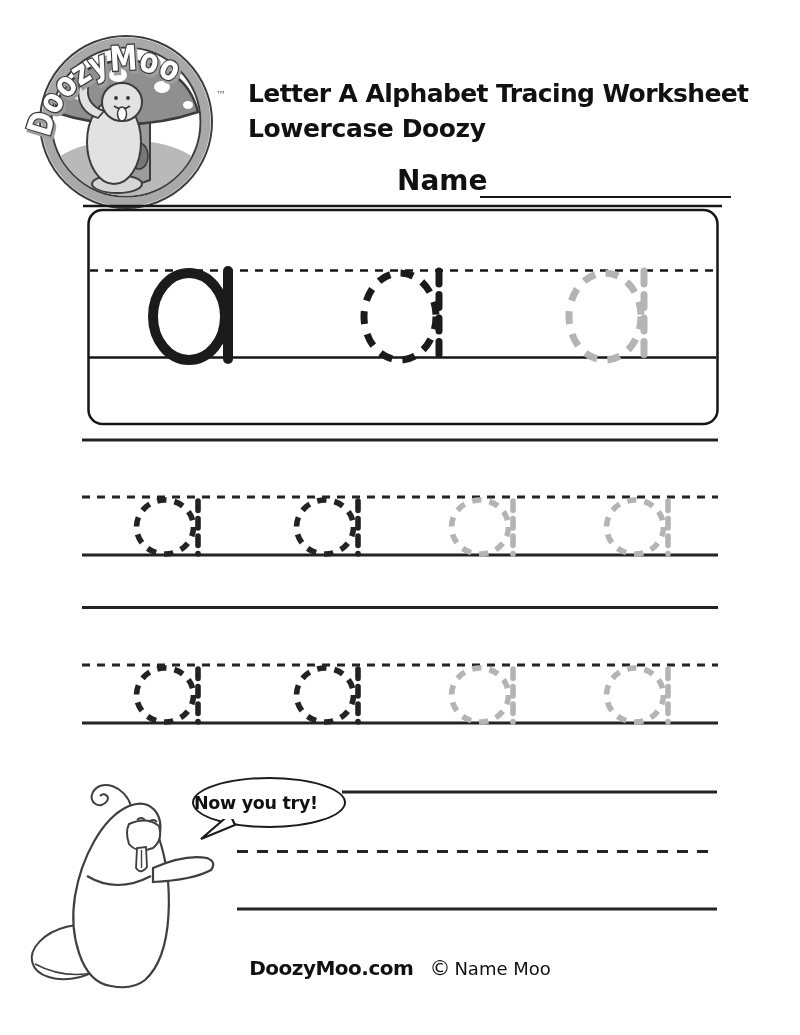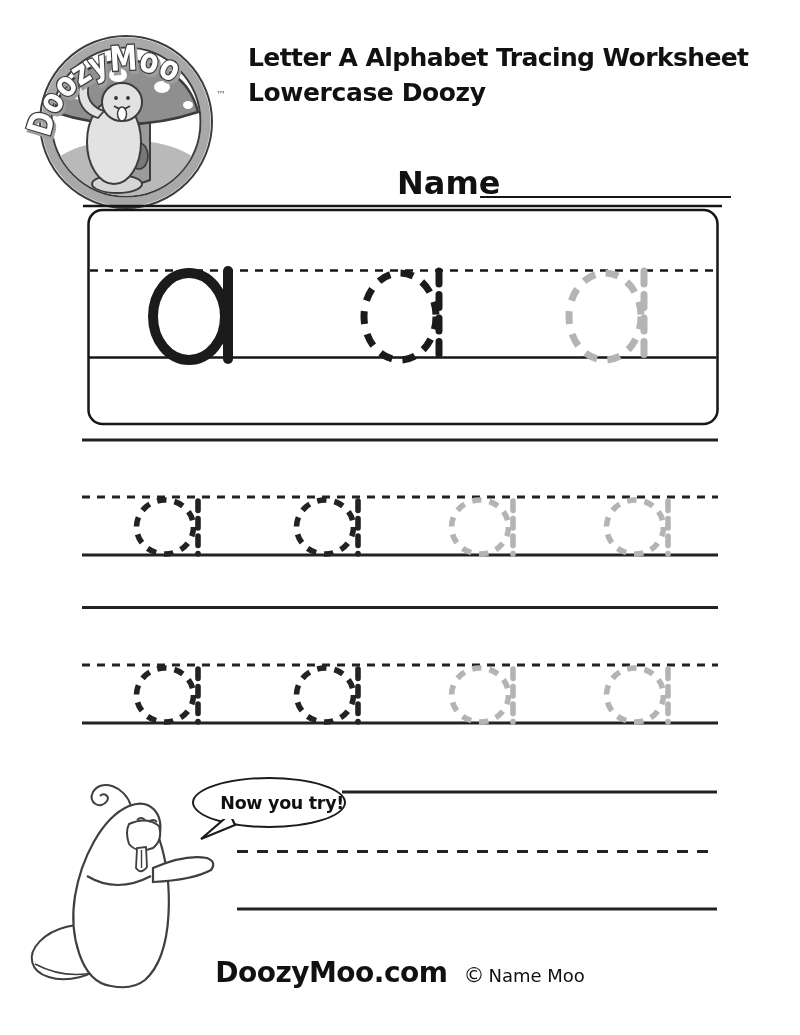--- a/index.html
+++ b/index.html
@@ -3,36 +3,36 @@
 <meta charset="utf-8">
 <style>
   html,body{margin:0;padding:0;background:#fff;}
   .page{
     position:relative;width:800px;height:1035px;background:#fff;overflow:hidden;
     font-family:"DejaVu Sans","Liberation Sans",sans-serif;color:#111;
   }
   .abs{position:absolute;}
   
   .title-block{left:248px;top:40px;width:545px;line-height:35px;white-space:nowrap;}
-  .title-line1{font-size:25px;font-weight:700;letter-spacing:-0.6px;}
+  .title-line1{font-size:25px;font-weight:700;letter-spacing:-0.6px;margin-top:36px;}
   .title-line2{font-size:25px;font-weight:700;letter-spacing:-0.4px;}
-  .name-label{left:397px;top:164px;font-size:32px;font-weight:600;}
+  .name-label{left:397px;top:164px;font-size:28px;font-weight:600;}
   .name-line{left:480px;top:196px;width:251px;border-top:2.6px solid #151515;}
   
   svg.sheet{left:0;top:0;}
   
   .bubble{
     left:192px;top:777px;width:150px;height:47px;border:2.6px solid #1b1b1b;border-radius:50%;
-    background:#fff;display:flex;align-items:center;justify-content:flex-end;z-index:2;
+    background:#fff;display:flex;align-items:center;justify-content:flex-start;z-index:2;
   }
   .bubble span{font-size:17.5px;font-weight:600;letter-spacing:-0.3px;}
   .bubble-tail{left:198px;top:813px;z-index:3;}
   
   .footer{left:0;top:956px;width:800px;display:flex;justify-content:center;align-items:baseline;gap:16px;}
-  .footer .site{font-size:28px;font-weight:700;letter-spacing:-0.5px;}
+  .footer .site{font-size:20px;font-weight:700;letter-spacing:-0.5px;}
   .footer .copy{font-size:18px;font-weight:500;display:flex;align-items:center;gap:4px;}
   .footer .copy .sym{font-size:21px;}
   .mascot-svg{z-index:1;}
 </style>
 </head>
 <body>
 
 <div class="page">
 
   <svg class="abs" style="left:22px;top:12px;" width="212" height="200" viewBox="0 0 212 200">

